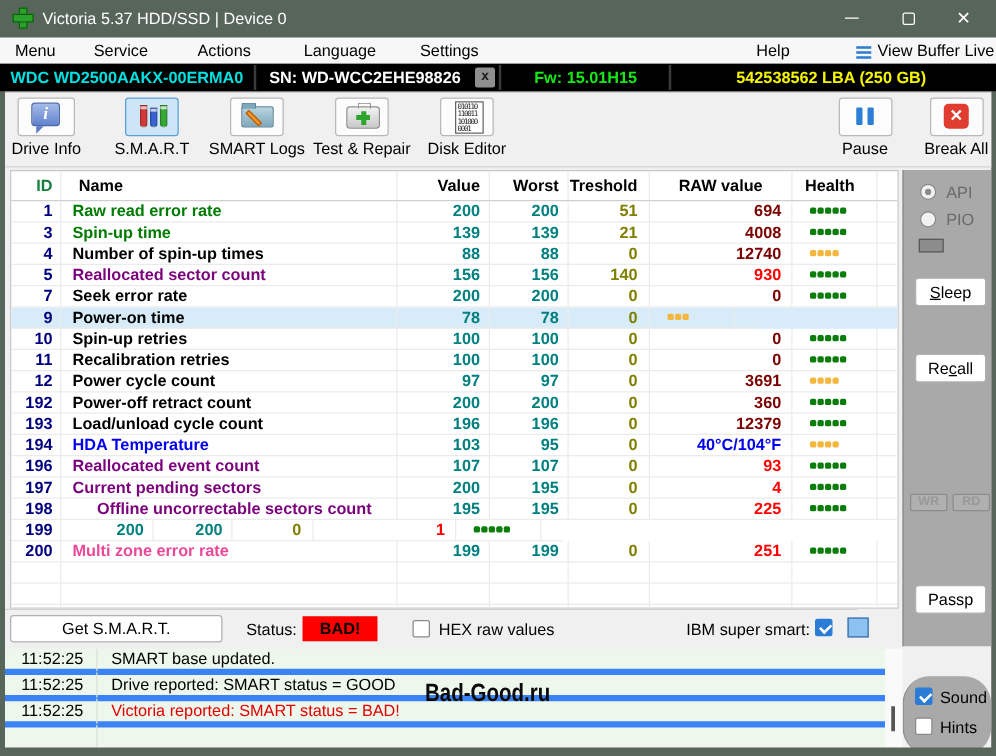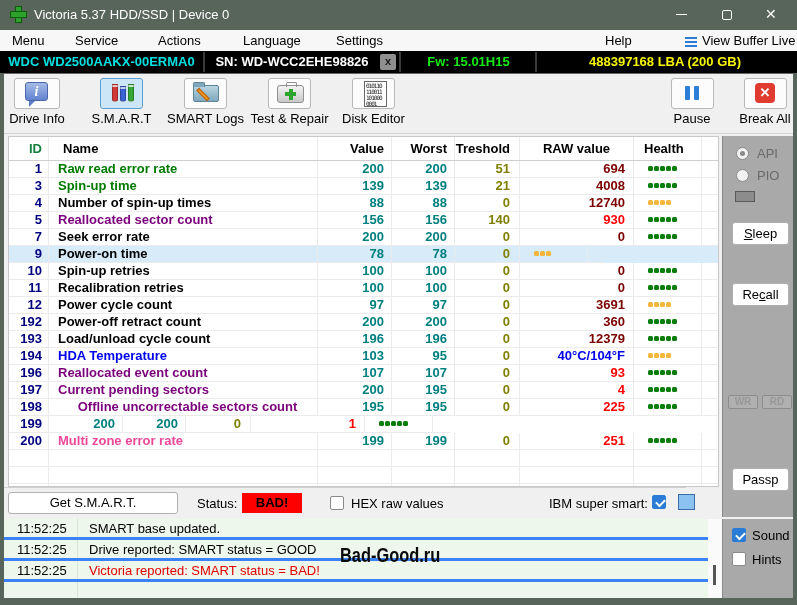--- a/index.html
+++ b/index.html
@@ -78,21 +78,21 @@
   .trow.header .c-id { color:#15803d; }
   .trow.header .c-name { padding-left:14px; }
   .trow.header .c-value,.trow.header .c-worst,.trow.header .c-tresh,.trow.header .c-raw { color:#000; }
   .trow.header .c-raw { text-align:center; padding-right:0; }
   .trow.header .c-health { padding-left:10px; }
   .dot { display:inline-block; width:5px; height:5px; border-radius:1.5px; margin-right:1px; vertical-align:middle; margin-bottom:2px; }
 
   
   .panel { position:absolute; left:722px; width:71px; background:#a9a9a9; border-left:1px solid #8a8a8a; }
   #panel-top { top:136px; height:381px; }
-  #panel-bottom { top:519px; height:87px; }
+  #panel-bottom { top:541px; height:63px;border-radius:22px; }
   .radio { position:absolute; width:13px; height:13px; border-radius:50%; border:1px solid #8a8a8a; background:#f2f2f2; }
   .radio .dot-in { position:absolute; left:3px; top:3px; width:5px; height:5px; border-radius:50%; background:#8a8a8a; }
   .plabel { position:absolute; font-size:13px; color:#6b6b6b; }
   .pbtn { position:absolute; left:9px; width:57px; height:23px; background:#fff; border:1px solid #b0b0b0; border-radius:3px; font-size:13px; color:#000; text-align:center; line-height:21px; }
   #led { position:absolute; left:12px; top:55px; width:20px; height:11px; background:#8c8c8c; border:1px solid #5a5a5a; }
   .mini-btn { position:absolute; width:30px; height:14px; background:#b0b0b0; border:1px solid #8c8c8c; border-radius:2px; font-size:10px; font-weight:bold; color:#989898; text-align:center; line-height:12px; }
 
   
   #status-strip { position:absolute; top:487px; left:4px; width:682px; height:31px; background:#f0f0f0; border-top:1px solid #d0d0d0; }
   #get-smart { position:absolute; left:4px; top:4px; width:170px; height:22px; background:#fff; border:1px solid #b0b0b0; border-radius:3px; font-size:13px; text-align:center; line-height:20px; color:#000; }
@@ -102,21 +102,21 @@
   .cb.checked { background:#2b7cd6; border:1px solid #2b7cd6; }
   .cb.checked:after { content:""; position:absolute; left:3px; top:3px; width:7px; height:4px; border-left:2px solid #fff; border-bottom:2px solid #fff; transform:rotate(-45deg); }
   #hex-cb { left:326px; top:8px; }
   #hex-label { position:absolute; left:347px; top:8px; font-size:13px; color:#000; }
   #ibm-label { position:absolute; left:545px; top:8px; font-size:13px; color:#000; }
   #ibm-cb { left:648px; top:7px; }
   #ibm-sq { position:absolute; left:674px; top:6px; width:17px; height:16px; background:#8cc2f2; border:1px solid #3a6ea5; }
 
   
   #log { position:absolute; top:519px; left:4px; width:704px; height:79px; background:#eef7ec; overflow:hidden; }
-  .log-row { display:flex; height:21px; border-bottom:3px solid #3b82f6; }
+  .log-row { display:flex; height:21px; border-bottom:5px solid #3b82f6;align-items:center; }
   .log-time { flex:none; width:74px; border-right:1px solid #d8e4d6; font-size:13px; color:#000; padding-left:13px; line-height:20px; }
   .log-msg { flex:1; font-size:13px; padding-left:11px; line-height:20px; }
   #watermark { position:absolute; left:336px; top:25px; font-size:20px; font-weight:bold; color:#0a0a0a; transform:scaleX(0.82); transform-origin:left center; white-space:nowrap; }
   #log-scroll { position:absolute; top:519px; left:708px; width:14px; height:79px; background:#fafafa; }
   #log-thumb { position:absolute; left:5px; top:46px; width:3px; height:20px; background:#555; }
 
   #frame-bottom { position:absolute; top:598px; left:0; width:797px; height:7px; background:#57655b; }
 </style>
 </head>
 <body>
@@ -157,21 +157,21 @@
     </div>
 
   <div id="infobar">
     <div class="seg" id="seg-model">WDC WD2500AAKX-00ERMA0</div>
     <div class="seg-sep" style="left:203px"></div>
     <div class="seg" id="seg-sn">SN: WD-WCC2EHE98826</div>
     <div id="x-btn">x</div>
     <div class="seg-sep" style="left:399px"></div>
     <div class="seg" id="seg-fw">Fw: 15.01H15</div>
     <div class="seg-sep" style="left:535px"></div>
-    <div class="seg" id="seg-lba">488397168 LBA (200 GB)</div>
+    <div class="seg" id="seg-lba">542538562 LBA (250 GB)</div>
   </div>
 
   <div id="client"></div>
 
   <div id="toolbar">
       <div class="tool-btn" style="left: 10px; width: 46px;">
         <div class="ico-bubble">i</div>
       </div>
       <div class="tool-label" style="left: -27px; width: 120px;">Drive Info</div>
       <div class="tool-btn active" style="left: 96px; width: 43px;">

